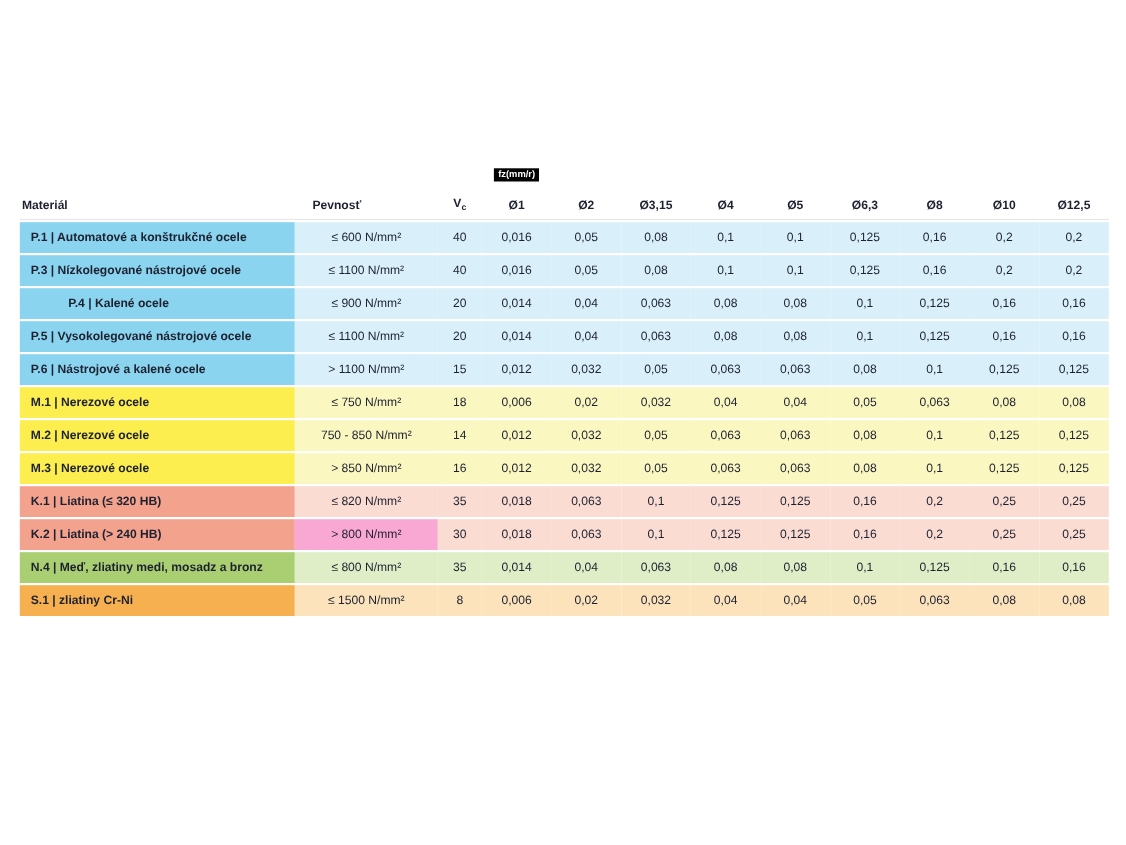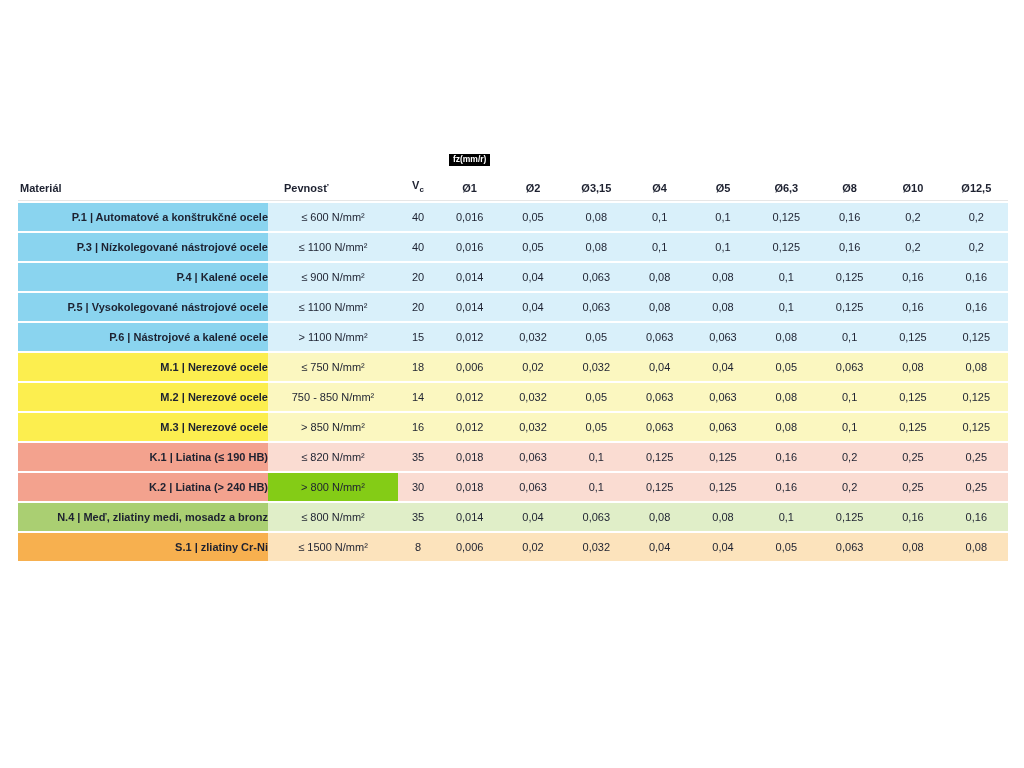--- a/index.html
+++ b/index.html
@@ -52,21 +52,21 @@
   td {
     height:28px;
     font-size:11px;
     text-align:center;
     padding:0;
     white-space:nowrap;
     overflow:hidden;
     color:#1d2130;
   }
   td.mat {
-    text-align:right;
+    text-align:left;
     padding-left:10px;
     font-weight:700;
   }
 </style>
 </head>
 <body>
 
 <div class="content">
 
   <table class="ct">
@@ -228,36 +228,36 @@
           <td class="fz" style="background: rgb(251, 247, 192);">0,032</td>
           <td class="fz" style="background: rgb(251, 247, 192);">0,05</td>
           <td class="fz" style="background: rgb(251, 247, 192);">0,063</td>
           <td class="fz" style="background: rgb(251, 247, 192);">0,063</td>
           <td class="fz" style="background: rgb(251, 247, 192);">0,08</td>
           <td class="fz" style="background: rgb(251, 247, 192);">0,1</td>
           <td class="fz" style="background: rgb(251, 247, 192);">0,125</td>
           <td class="fz" style="background: rgb(251, 247, 192);">0,125</td>
         </tr>
         <tr>
-          <td class="mat" style="background: rgb(243, 162, 142);">K.1 | Liatina (≤ 190 HB)</td>
+          <td class="mat" style="background: rgb(243, 162, 142);">K.1 | Liatina (≤ 320 HB)</td>
           <td class="pev" style="background: rgb(250, 220, 210);">≤ 820 N/mm²</td>
           <td class="vc" style="background: rgb(250, 220, 210);">35</td>
           <td class="fz" style="background: rgb(250, 220, 210);">0,018</td>
           <td class="fz" style="background: rgb(250, 220, 210);">0,063</td>
           <td class="fz" style="background: rgb(250, 220, 210);">0,1</td>
           <td class="fz" style="background: rgb(250, 220, 210);">0,125</td>
           <td class="fz" style="background: rgb(250, 220, 210);">0,125</td>
           <td class="fz" style="background: rgb(250, 220, 210);">0,16</td>
           <td class="fz" style="background: rgb(250, 220, 210);">0,2</td>
           <td class="fz" style="background: rgb(250, 220, 210);">0,25</td>
           <td class="fz" style="background: rgb(250, 220, 210);">0,25</td>
         </tr>
         <tr>
           <td class="mat" style="background: rgb(243, 162, 142);">K.2 | Liatina (&gt; 240 HB)</td>
-          <td class="pev" style="background: #84cc16; text-align: center;">&gt; 800 N/mm²</td>
+          <td class="pev" style="background: #f9a8d4; text-align: center;">&gt; 800 N/mm²</td>
           <td class="vc" style="background: rgb(250, 220, 210);">30</td>
           <td class="fz" style="background: rgb(250, 220, 210);">0,018</td>
           <td class="fz" style="background: rgb(250, 220, 210);">0,063</td>
           <td class="fz" style="background: rgb(250, 220, 210);">0,1</td>
           <td class="fz" style="background: rgb(250, 220, 210);">0,125</td>
           <td class="fz" style="background: rgb(250, 220, 210);">0,125</td>
           <td class="fz" style="background: rgb(250, 220, 210);">0,16</td>
           <td class="fz" style="background: rgb(250, 220, 210);">0,2</td>
           <td class="fz" style="background: rgb(250, 220, 210);">0,25</td>
           <td class="fz" style="background: rgb(250, 220, 210);">0,25</td>

